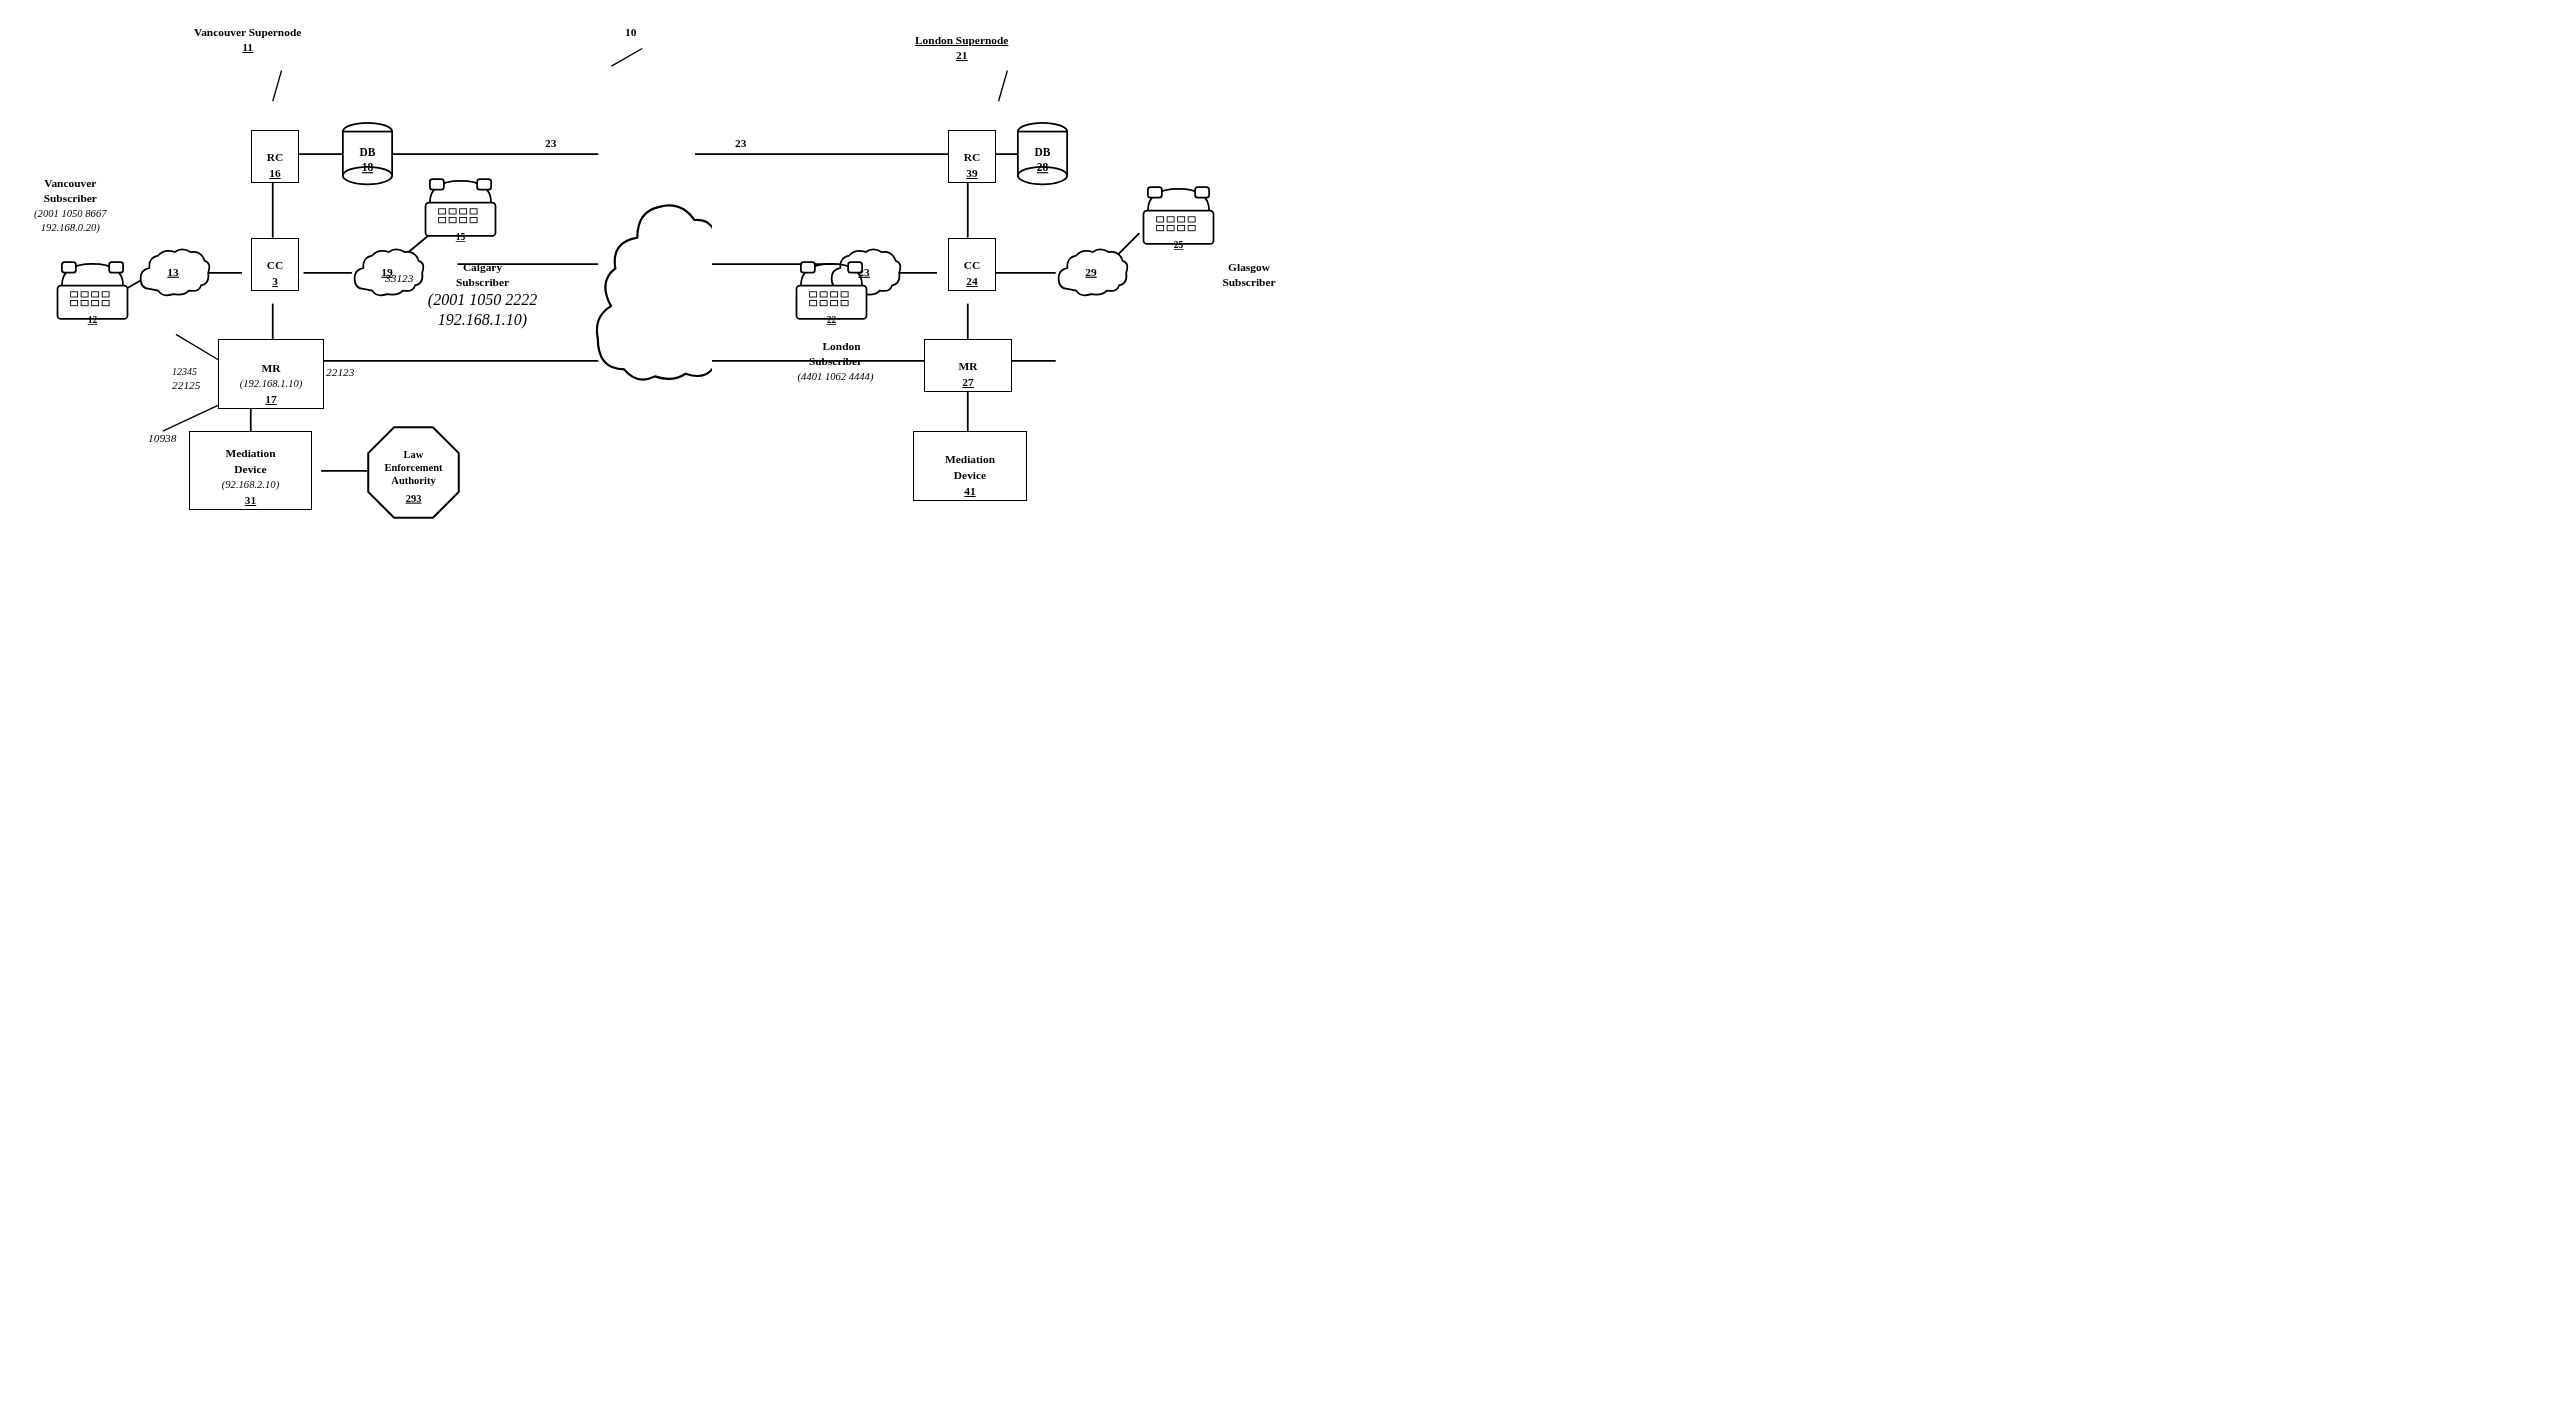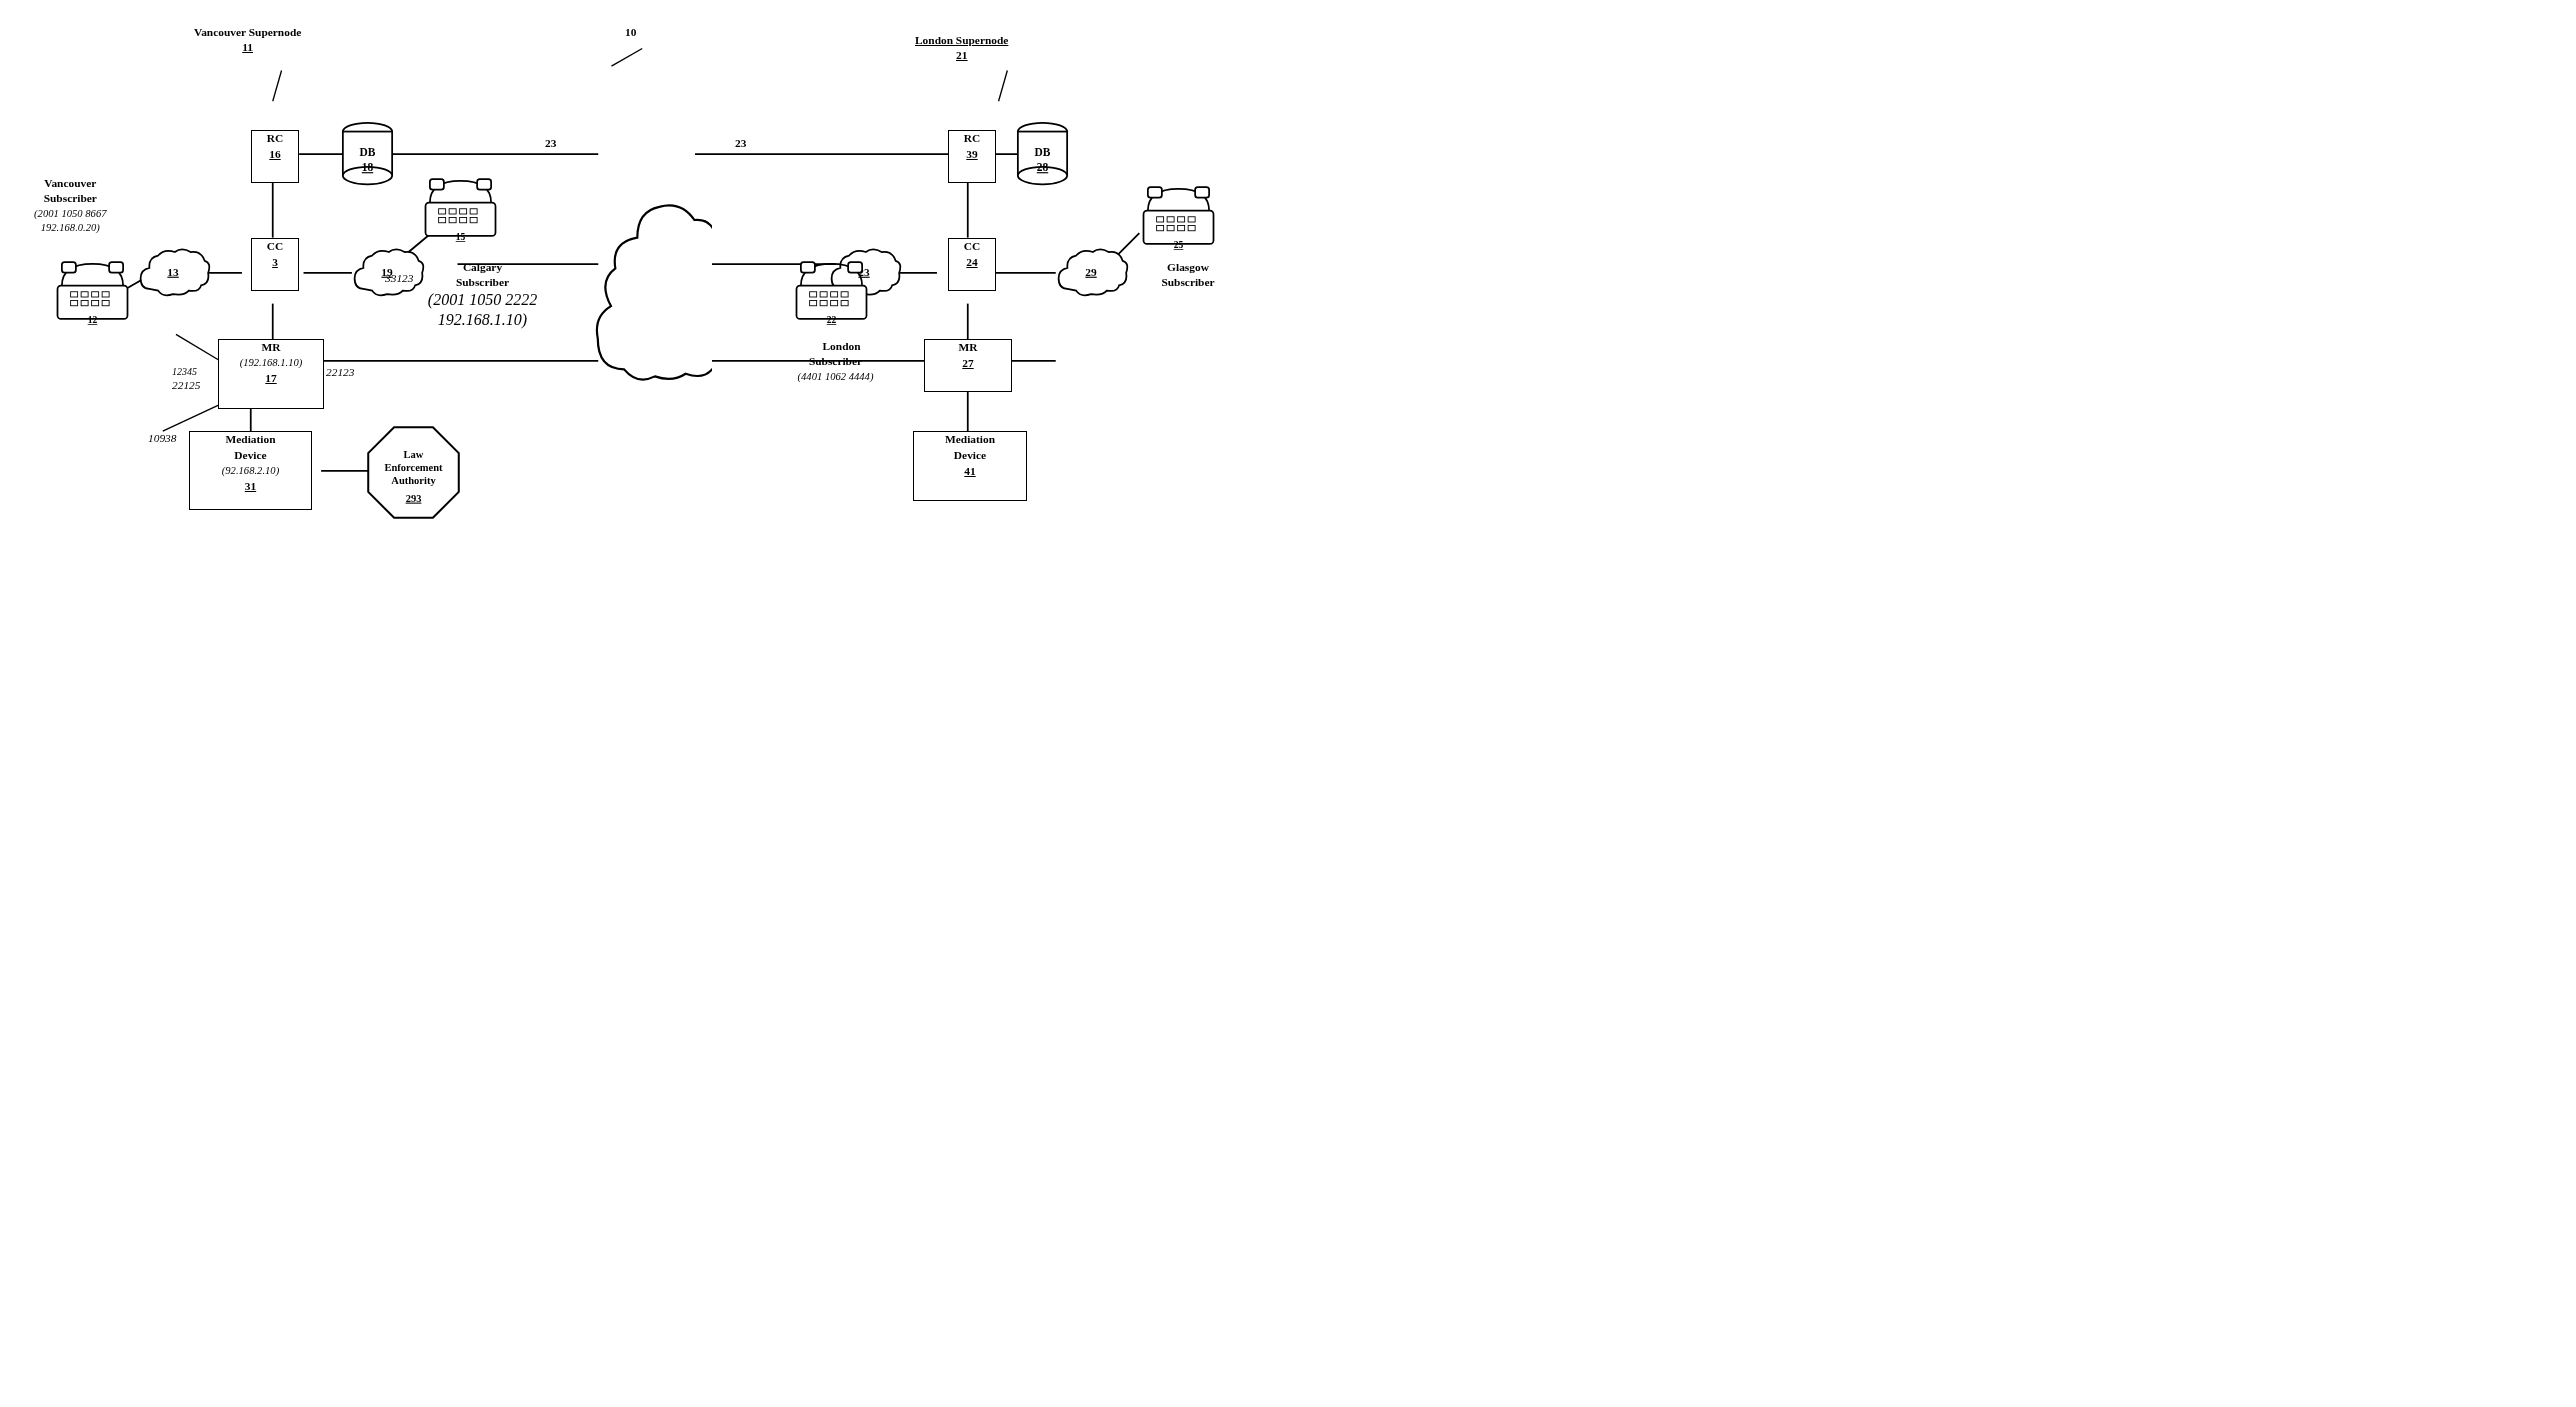--- a/index.html
+++ b/index.html
@@ -31,21 +31,21 @@
       text-decoration: underline;
     }
     
     .box {
       position: absolute;
       border: 1.8px solid #000;
       background: #fff;
       display: flex;
       flex-direction: column;
       align-items: center;
-      justify-content: flex-start;
+      justify-content: flex-end;
       text-align: center;
       font-size: 11.4px;
       font-weight: bold;
       line-height: 1.4;
     }
     
     .octagon {
       position: absolute;
       width: 97px;
       height: 97px;
@@ -350,21 +350,21 @@
       <rect x="44" y="42" width="8" height="6" fill="none" stroke="black" stroke-width="1"></rect>
       <rect x="56" y="42" width="8" height="6" fill="none" stroke="black" stroke-width="1"></rect>
       <rect x="20" y="52" width="8" height="6" fill="none" stroke="black" stroke-width="1"></rect>
       <rect x="32" y="52" width="8" height="6" fill="none" stroke="black" stroke-width="1"></rect>
       <rect x="44" y="52" width="8" height="6" fill="none" stroke="black" stroke-width="1"></rect>
       <rect x="56" y="52" width="8" height="6" fill="none" stroke="black" stroke-width="1"></rect>
       <text x="45" y="78" text-anchor="middle" font-size="11" font-family="Times New Roman" font-weight="bold" text-decoration="underline">25</text>
     </svg>
   </div>
 
-  <div class="label" style="left:1131px; top:260px; width:114px;">
+  <div class="label" style="left:1192px; top:260px; width:114px;">
     <span style="font-weight:bold;">Glasgow<br>Subscriber</span>
   </div>
 
   <div class="box" style="left:913px; top:431px; width:114px; height:70px;">
     <span>Mediation<br>Device</span>
     <span class="underline">41</span>
   </div>
 
   <div class="label" style="left:545px; top:136px; font-weight:bold;">23</div>
 

